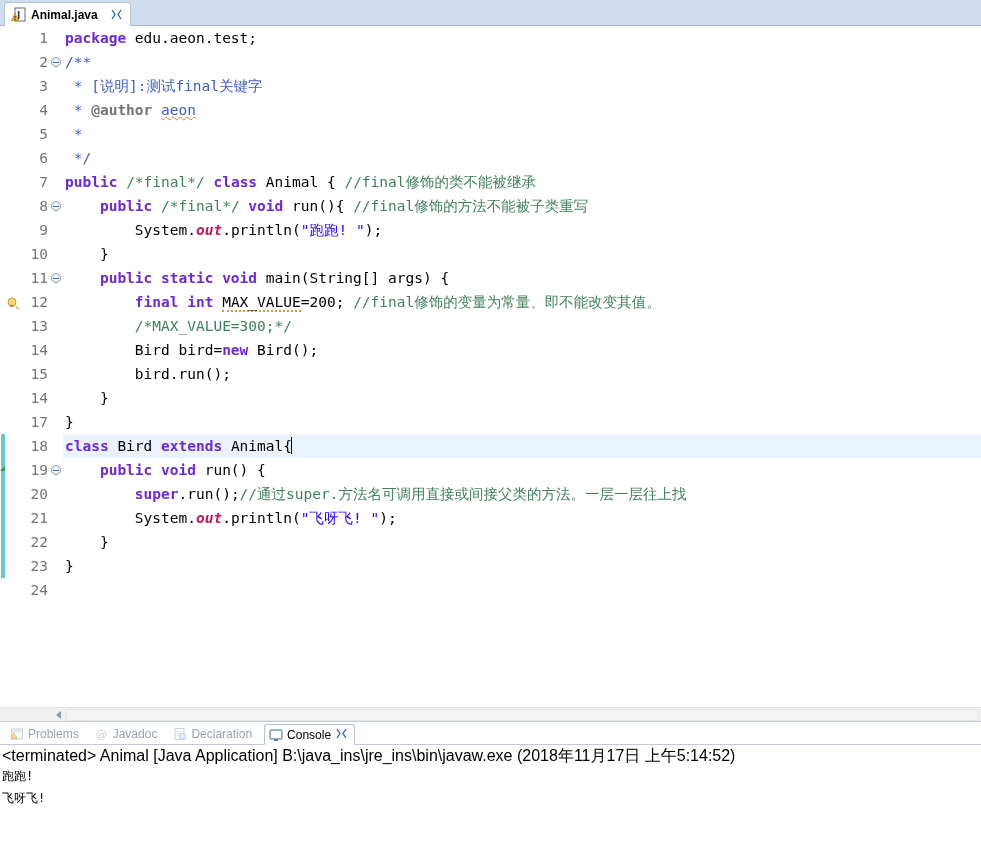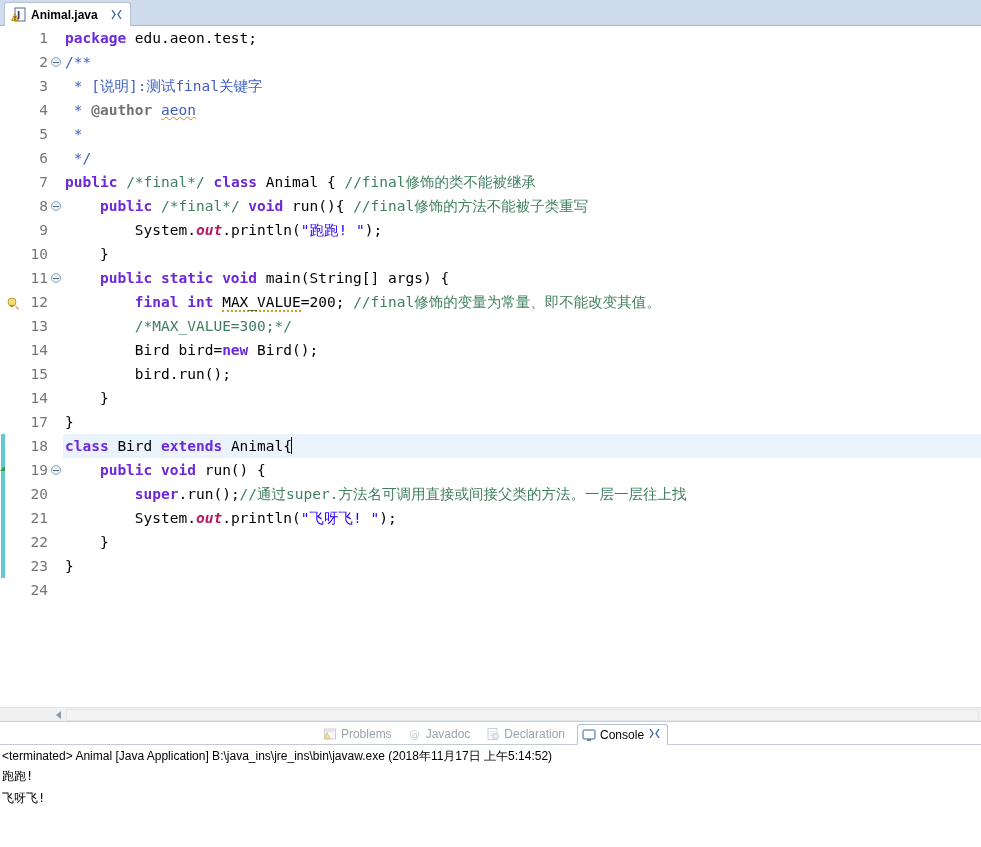--- a/index.html
+++ b/index.html
@@ -223,21 +223,20 @@
     background: #ffffff;
   }
   .viewtabs {
     position: relative;
     height: 23px;
     background: #ffffff;
     border-bottom: 1px solid #c3cad3;
     display: flex;
     align-items: flex-end;
     padding-left: 6px;
-    justify-content: center;
   }
   .vtab {
     display: flex;
     align-items: center;
     height: 21px;
     padding: 0 7px 0 4px;
     font-size: 12px;
     color: #9aa3ad;
     white-space: nowrap;
   }
@@ -263,21 +262,21 @@
     background: #ffffff;
     padding: 2px 0 0 2px;
     font-family: "DejaVu Sans", sans-serif;
     font-size: 12.5px;
     color: #000;
   }
   .console-head {
     line-height: 18px;
     white-space: pre;
     font-family: "Liberation Sans", sans-serif;
-    font-size: 12px;
+    font-size: 16px;
   }
   .console-line {
     line-height: 22px;
     white-space: pre;
     font-family: "DejaVu Sans Mono", "Liberation Mono", monospace;
     font-size: 12px;
   }
 </style>
 </head>
 <body>

